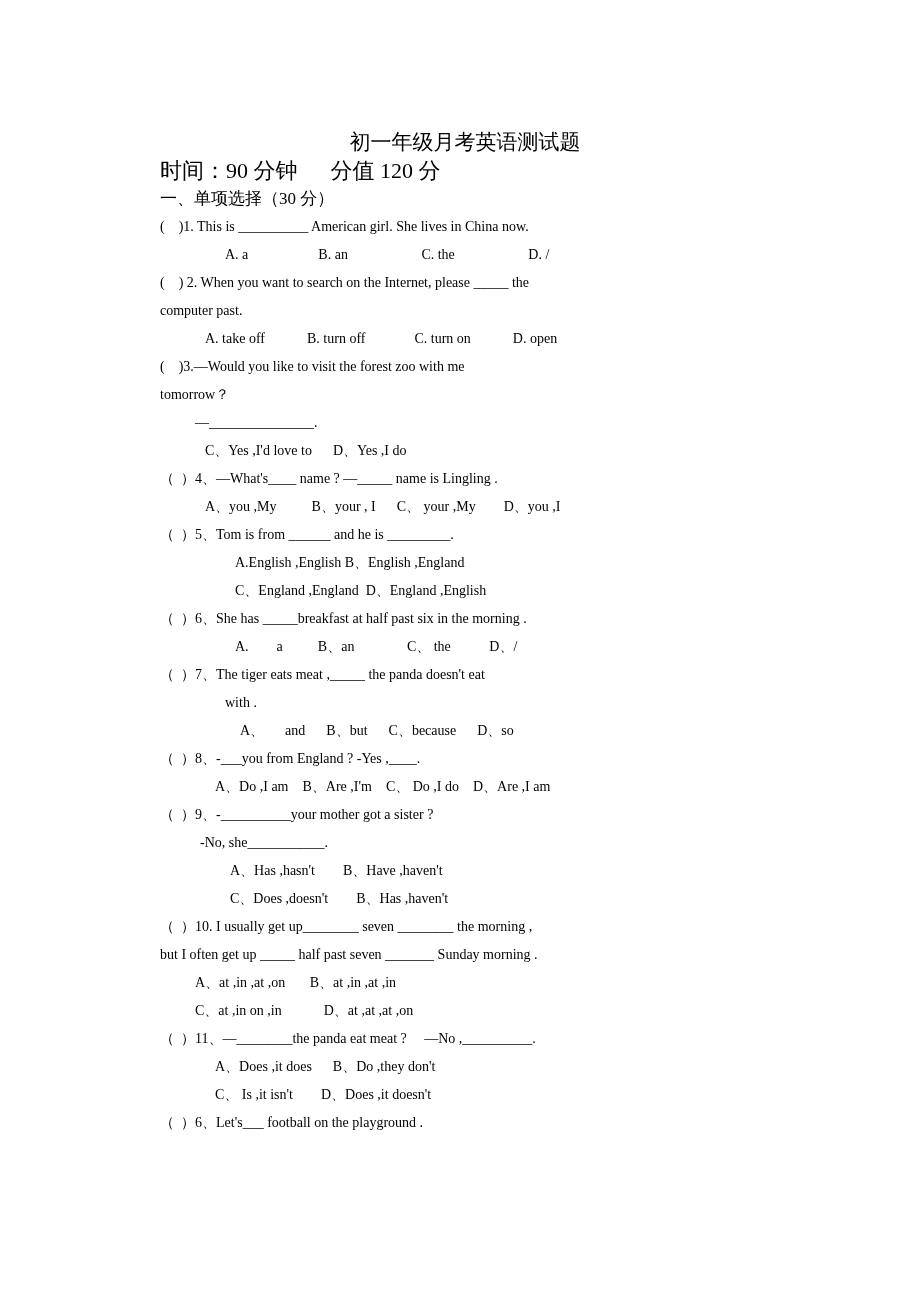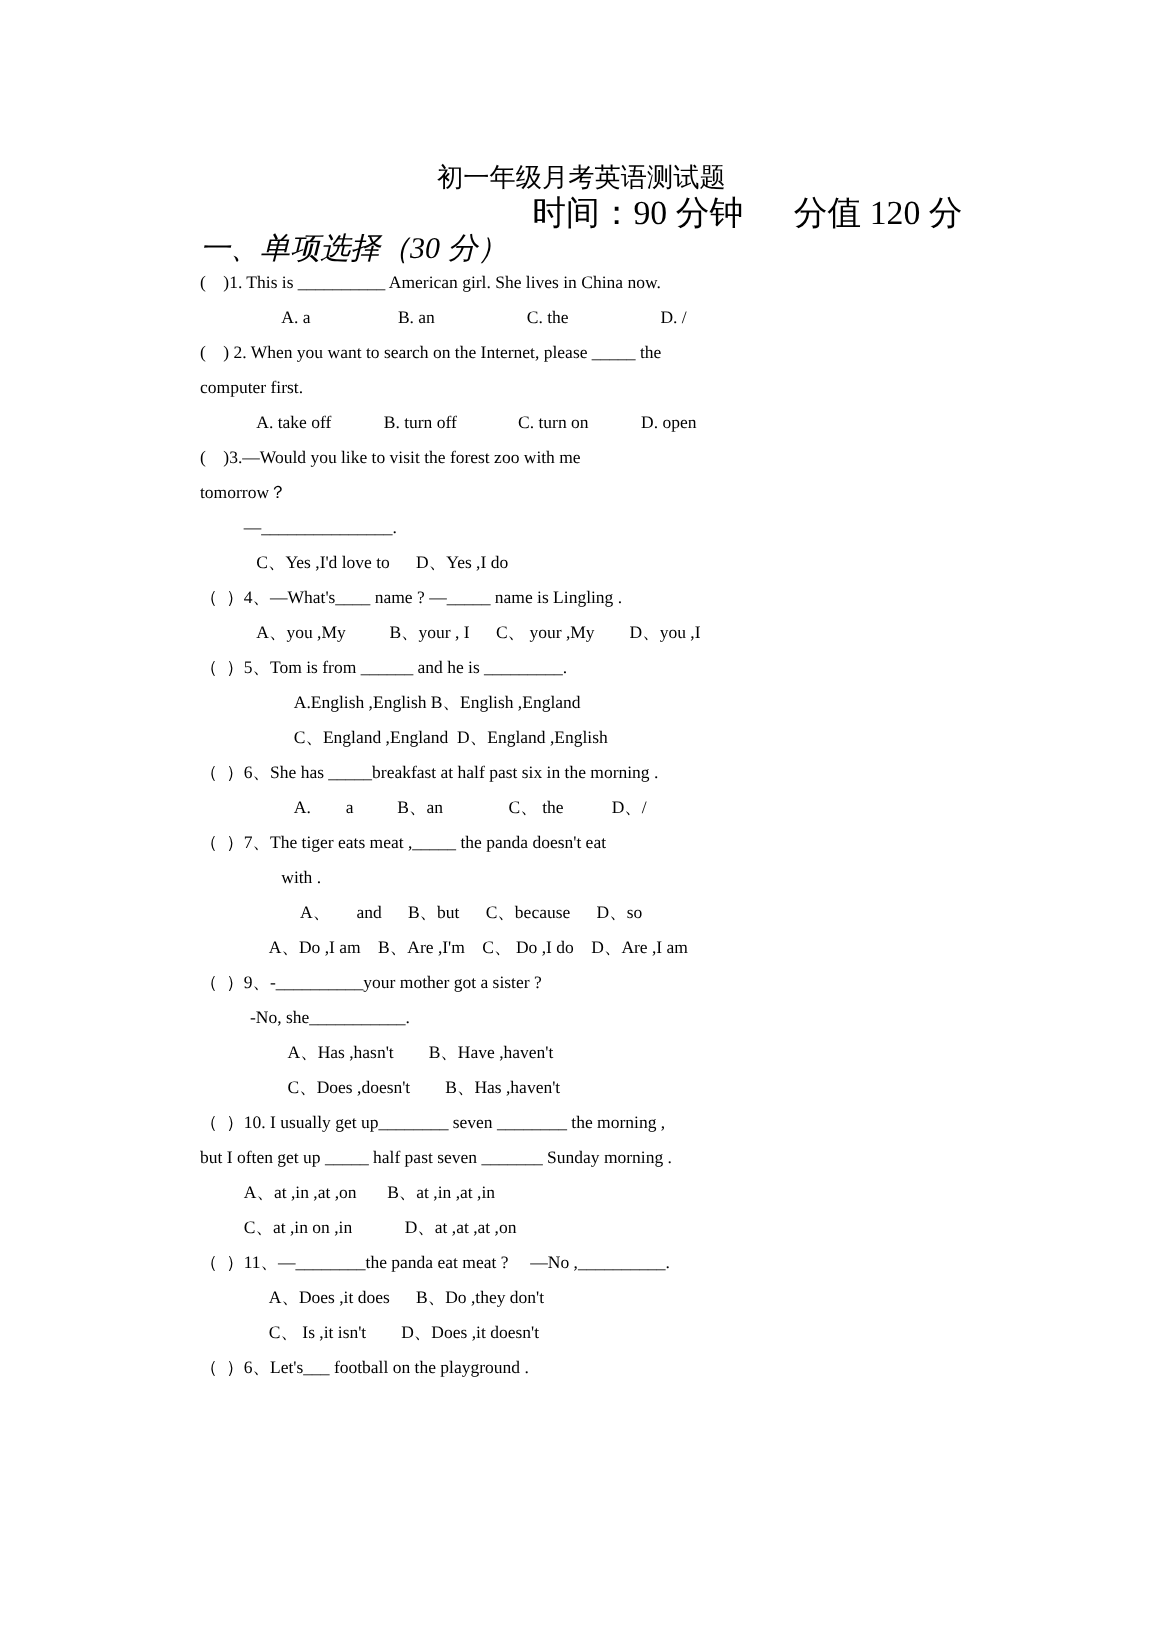--- a/index.html
+++ b/index.html
@@ -20,33 +20,33 @@
   }
   .title {
     font-size: 21px;
     font-weight: 400;
     text-align: center;
     margin: 0;
     line-height: 28px;
     white-space: pre;
   }
   .subtitle {
-    font-size: 27px;
-    text-align: right;
+    font-size: 22px;
+    text-align: left;
     margin: 0;
     line-height: 29px;
     white-space: pre;
   }
   .line {
     font-size: 14px;
     margin: 0;
     line-height: 28px;
     white-space: pre;
   }
-  .section { font-size: 24px; font-style: italic; }
+  .section { font-size: 17px; }
   .ind35 { padding-left: 35px; }
   .ind40 { padding-left: 40px; }
   .ind45 { padding-left: 45px; }
   .ind55 { padding-left: 55px; }
   .ind65 { padding-left: 65px; }
   .ind70 { padding-left: 70px; }
   .ind75 { padding-left: 75px; }
   .ind80 { padding-left: 80px; }
 </style>
 </head>
@@ -54,21 +54,21 @@
 
 <div class="page">
   <h1 class="title">初一年级月考英语测试题</h1>
   <p class="subtitle">时间：90 分钟      分值 120 分</p>
   <p class="line section">一、单项选择（30 分）</p>
 
   <p class="line">(    )1. This is __________ American girl. She lives in China now.</p>
   <p class="line ind65">A. a                    B. an                     C. the                     D. /</p>
 
   <p class="line">(    ) 2. When you want to search on the Internet, please _____ the</p>
-  <p class="line">computer first.</p>
+  <p class="line">computer past.</p>
   <p class="line ind45">A. take off            B. turn off              C. turn on            D. open</p>
 
   <p class="line">(    )3.—Would you like to visit the forest zoo with me</p>
   <p class="line">tomorrow？</p>
   <p class="line ind35">—_______________.</p>
   <p class="line ind45">C、Yes ,I'd love to      D、Yes ,I do</p>
 
   <p class="line">（  ）4、—What's____ name ? —_____ name is Lingling .</p>
   <p class="line ind45">A、you ,My          B、your , I      C、 your ,My        D、you ,I</p>
 
@@ -76,20 +76,21 @@
   <p class="line ind75">A.English ,English B、English ,England</p>
   <p class="line ind75">C、England ,England  D、England ,English</p>
 
   <p class="line">（  ）6、She has _____breakfast at half past six in the morning .</p>
   <p class="line ind75">A.        a          B、an               C、 the           D、/</p>
 
   <p class="line">（  ）7、The tiger eats meat ,_____ the panda doesn't eat</p>
   <p class="line ind65">with .</p>
   <p class="line ind80">A、      and      B、but      C、because      D、so</p>
 
+  <p class="line">（  ）8、-___you from England ? -Yes ,____.</p>
   <p class="line ind55">A、Do ,I am    B、Are ,I'm    C、 Do ,I do    D、Are ,I am</p>
 
   <p class="line">（  ）9、-__________your mother got a sister ?</p>
   <p class="line ind40">-No, she___________.</p>
   <p class="line ind70">A、Has ,hasn't        B、Have ,haven't</p>
   <p class="line ind70">C、Does ,doesn't        B、Has ,haven't</p>
 
   <p class="line">（  ）10. I usually get up________ seven ________ the morning ,</p>
   <p class="line">but I often get up _____ half past seven _______ Sunday morning .</p>
   <p class="line ind35">A、at ,in ,at ,on       B、at ,in ,at ,in</p>

